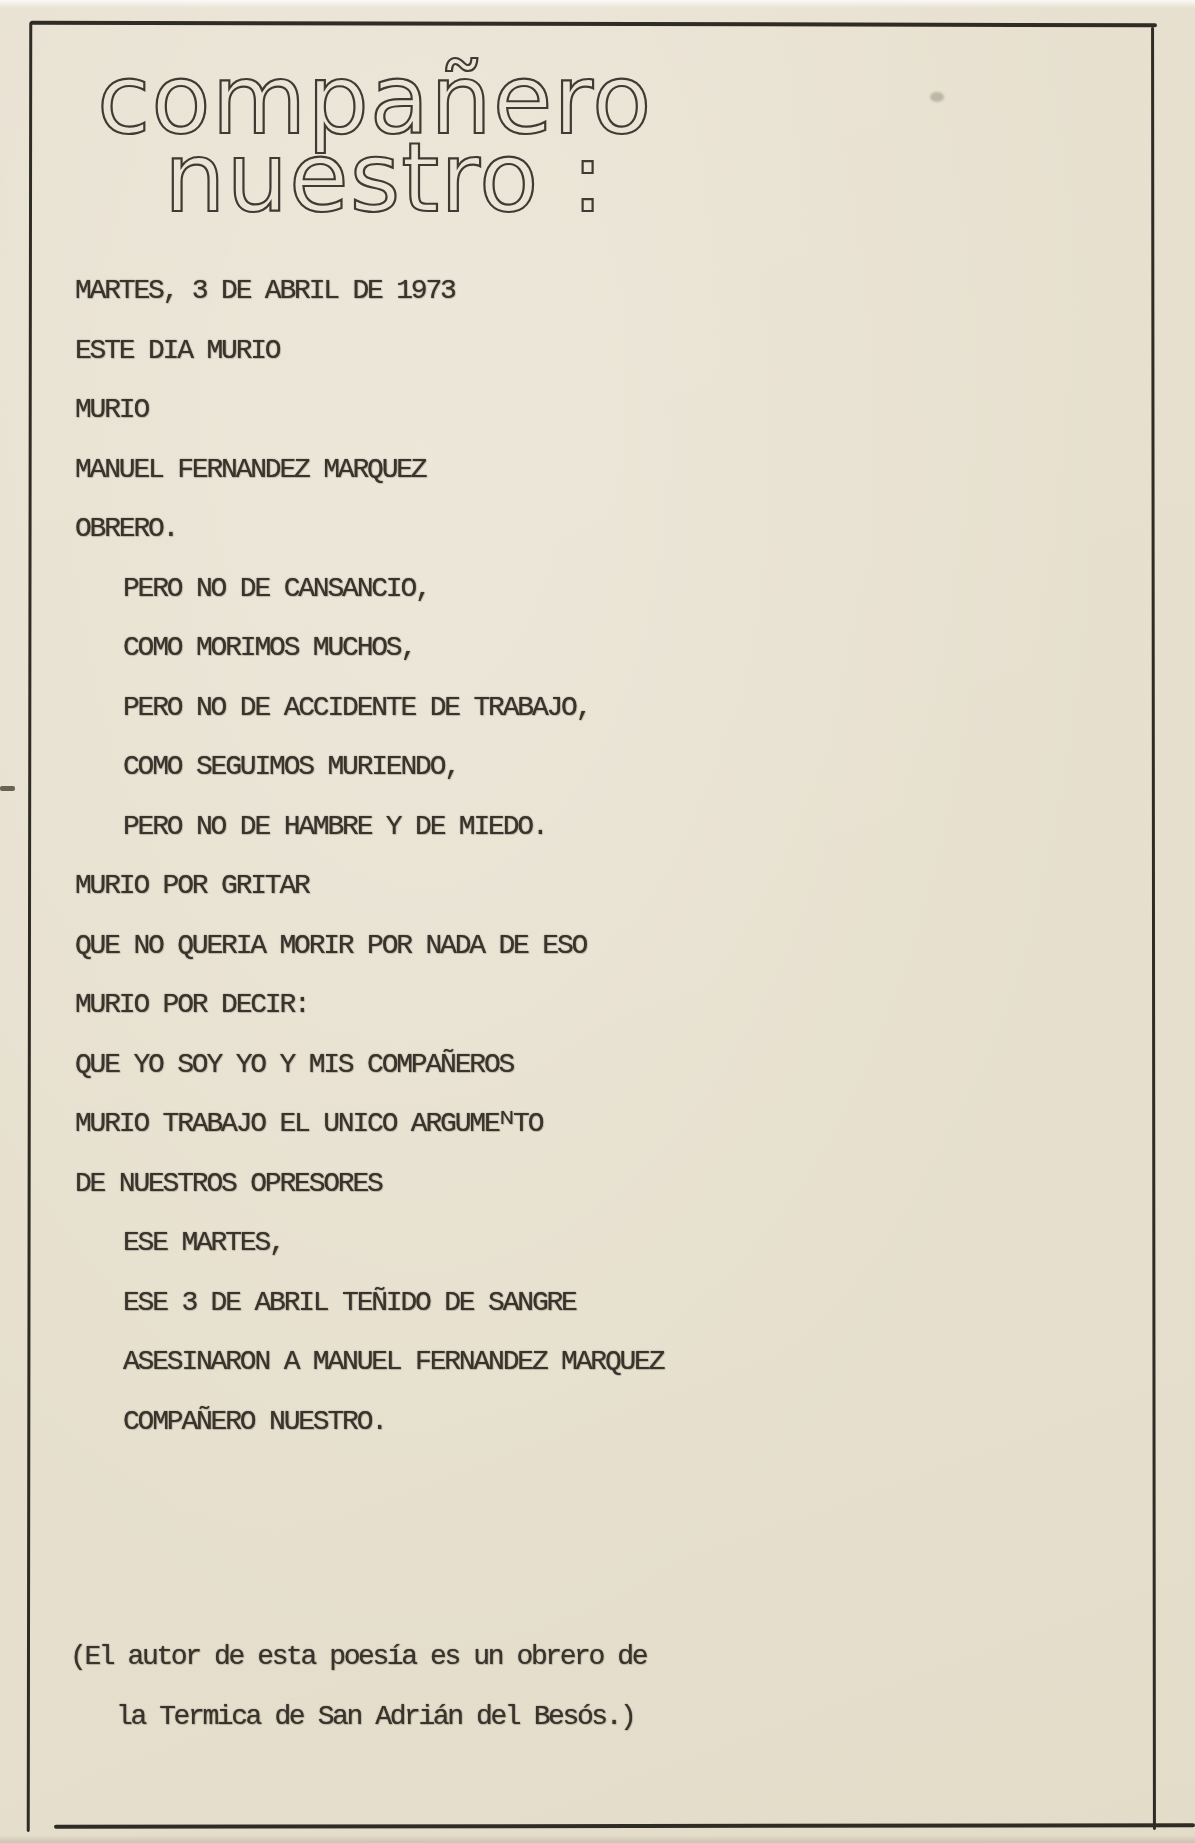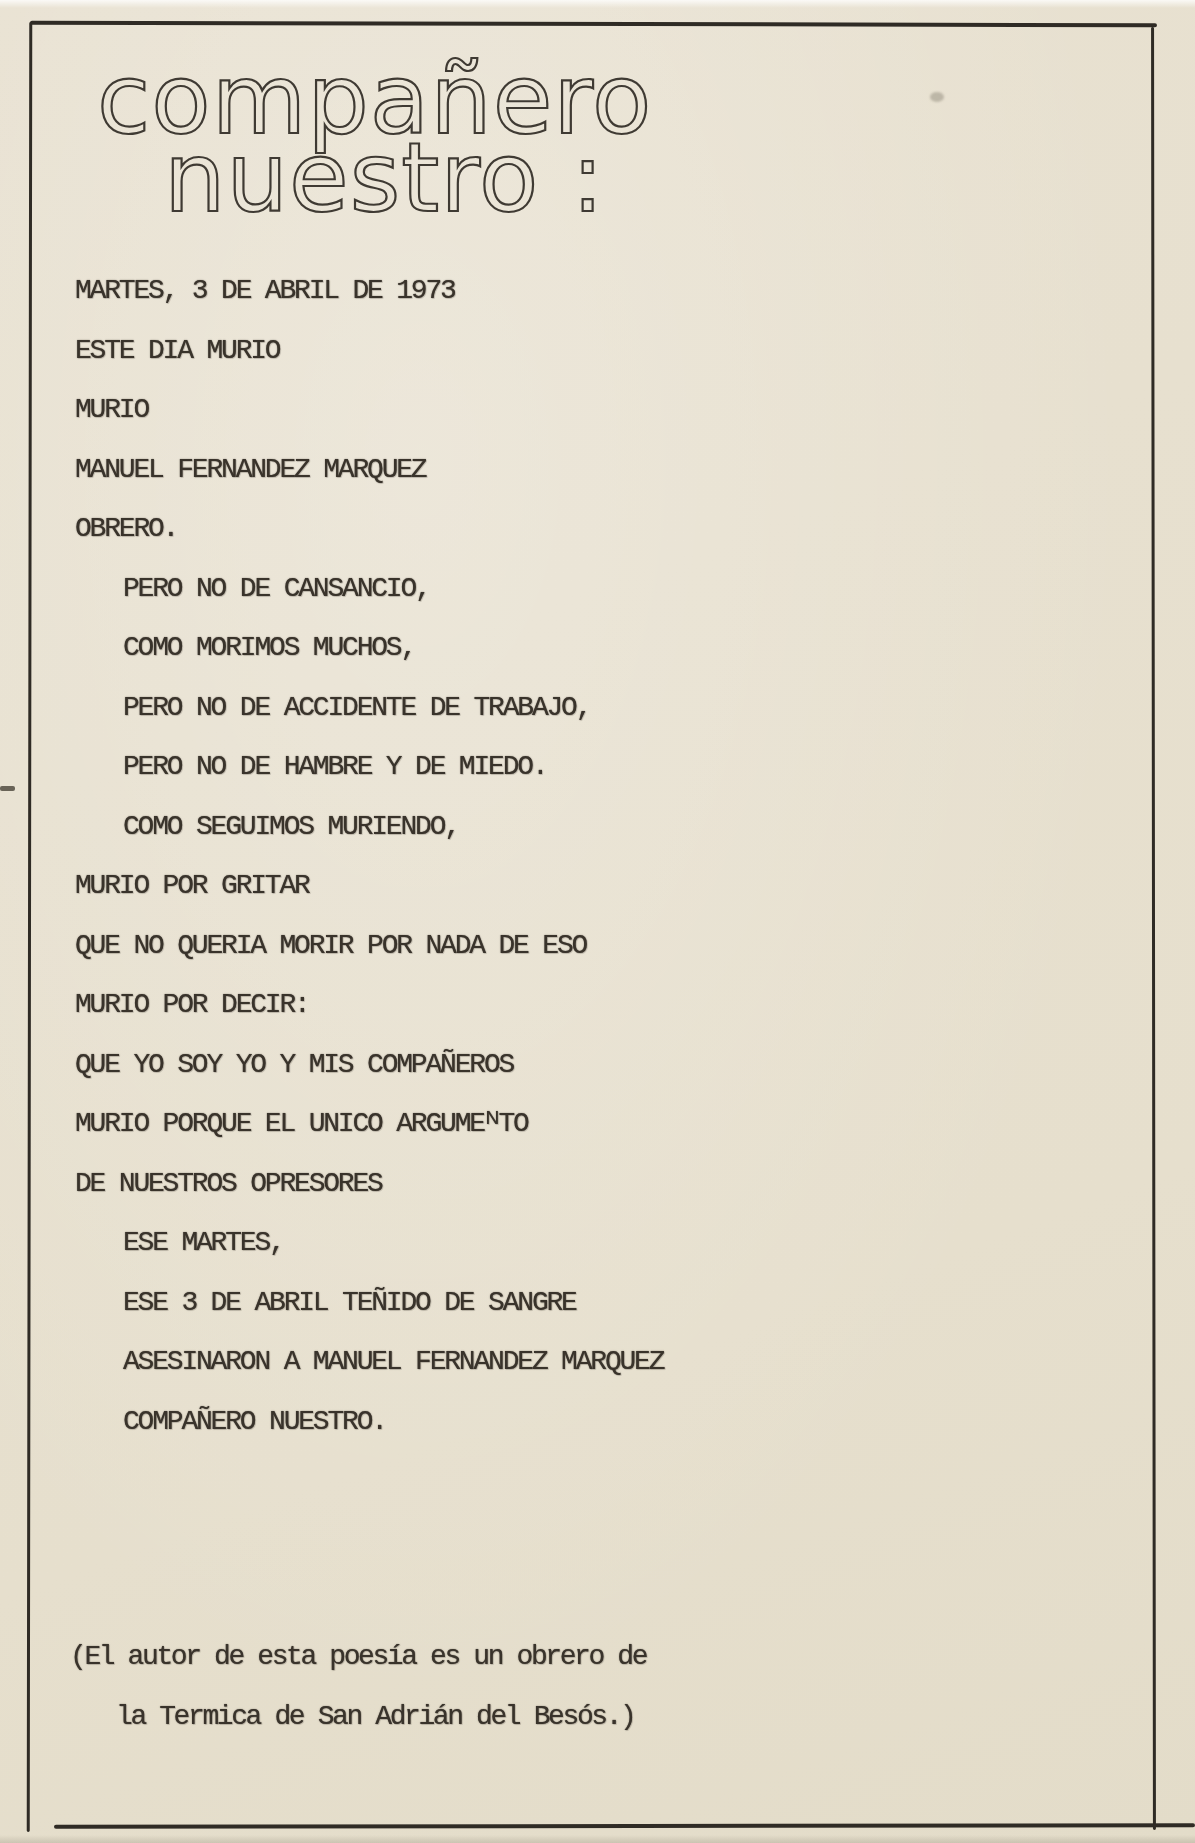--- a/index.html
+++ b/index.html
@@ -74,27 +74,27 @@
 
   <div class="poem" id="poem">
       <div class="poem-line">MARTES, 3 DE ABRIL DE 1973</div>
       <div class="poem-line">ESTE DIA MURIO</div>
       <div class="poem-line">MURIO</div>
       <div class="poem-line">MANUEL FERNANDEZ MARQUEZ</div>
       <div class="poem-line">OBRERO.</div>
       <div class="poem-line indent">PERO NO DE CANSANCIO,</div>
       <div class="poem-line indent">COMO MORIMOS MUCHOS,</div>
       <div class="poem-line indent">PERO NO DE ACCIDENTE DE TRABAJO,</div>
+      <div class="poem-line indent">COMO SEGUIMOS MURIENDO,</div>
       <div class="poem-line indent">PERO NO DE HAMBRE Y DE MIEDO.</div>
-      <div class="poem-line indent">COMO SEGUIMOS MURIENDO,</div>
       <div class="poem-line">MURIO POR GRITAR</div>
       <div class="poem-line">QUE NO QUERIA MORIR POR NADA DE ESO</div>
       <div class="poem-line">MURIO POR DECIR:</div>
       <div class="poem-line">QUE YO SOY YO Y MIS COMPAÑEROS</div>
-      <div class="poem-line">MURIO PORQUE EL UNICO ARGUMEᴺTO</div>
+      <div class="poem-line">MURIO TRABAJO EL UNICO ARGUMEᴺTO</div>
       <div class="poem-line">DE NUESTROS OPRESORES</div>
       <div class="poem-line indent">ESE MARTES,</div>
       <div class="poem-line indent">ESE 3 DE ABRIL TEÑIDO DE SANGRE</div>
       <div class="poem-line indent">ASESINARON A MANUEL FERNANDEZ MARQUEZ</div>
       <div class="poem-line indent">COMPAÑERO NUESTRO.</div>
     </div>
 
   <div class="note" id="note">
       <div class="note-line">(El autor de esta poesía es un obrero de</div>
       <div class="note-line indent">la Termica de San Adrián del Besós.)</div>

